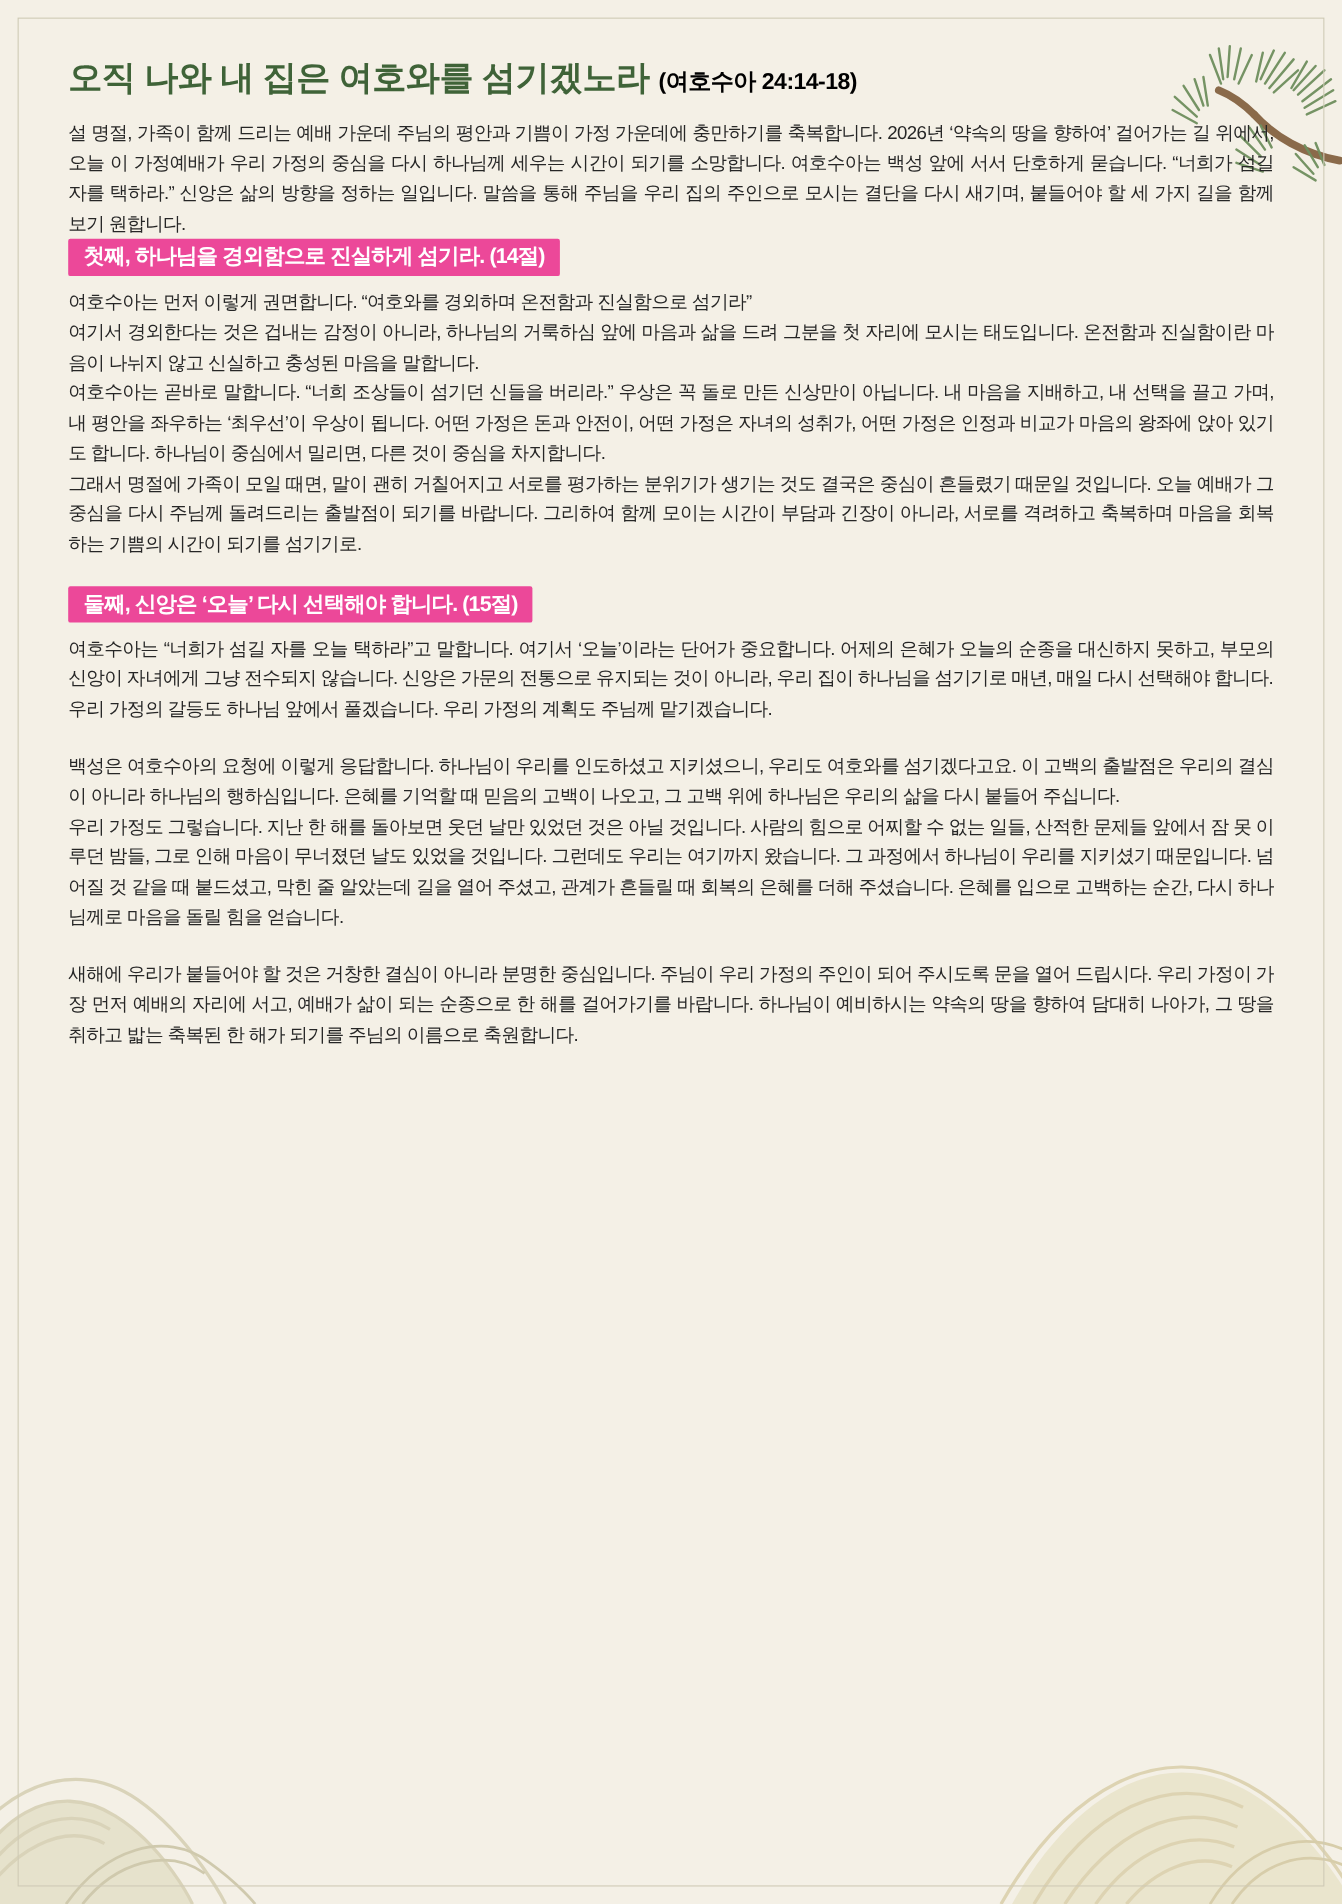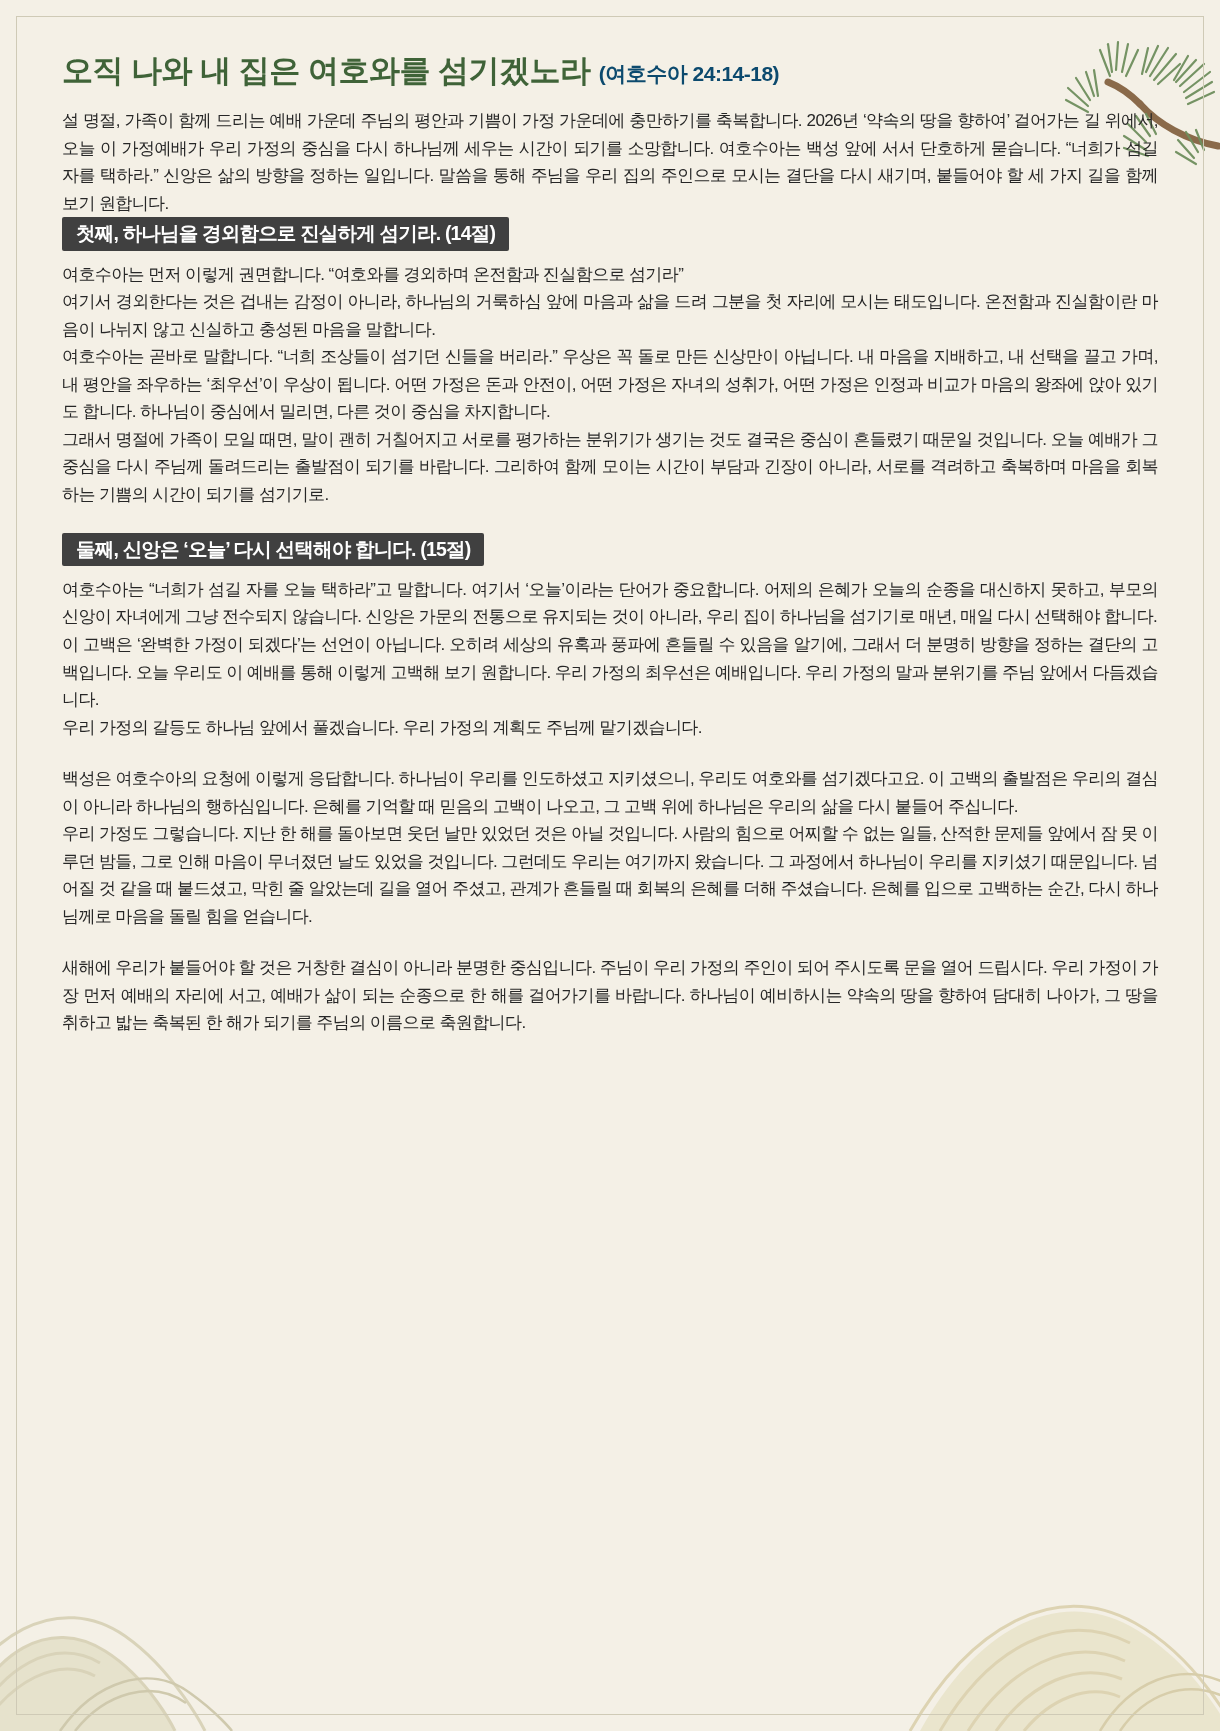--- a/index.html
+++ b/index.html
@@ -44,42 +44,42 @@
   h1.title {
     margin: 0 0 18px 0;
     font-size: 31px;
     font-weight: bold;
     color: #3f6338;
     letter-spacing: -0.5px;
     line-height: 1.2;
   }
   h1.title .ref {
     font-size: 21px;
-    color: #0c4a6e;
+    color: #000000;
     font-weight: bold;
     letter-spacing: -0.5px;
   }
 
   p.body {
     margin: 0;
     font-size: 17px;
     line-height: 1.62;
     color: #262626;
     letter-spacing: -0.6px;
     text-align: justify;
     text-justify: inter-character;
   }
 
   .intro { margin-bottom: 26px; }
 
   .section { margin-bottom: 24px; }
 
   .section-head {
     display: inline-block;
-    background: #404040;
+    background: #ec4899;
     color: #ffffff;
     font-size: 19.5px;
     font-weight: bold;
     letter-spacing: -0.8px;
     padding: 5px 14px 6px 14px;
     margin-bottom: 10px;
     border-radius: 2px;
     line-height: 1.15;
   }
 
@@ -186,21 +186,20 @@
     <div class="section-head">첫째, 하나님을 경외함으로 진실하게 섬기라. (14절)</div>
     <p class="body">여호수아는 먼저 이렇게 권면합니다. “여호와를 경외하며 온전함과 진실함으로 섬기라”</p>
     <p class="body">여기서 경외한다는 것은 겁내는 감정이 아니라, 하나님의 거룩하심 앞에 마음과 삶을 드려 그분을 첫 자리에 모시는 태도입니다. 온전함과 진실함이란 마음이 나뉘지 않고 신실하고 충성된 마음을 말합니다.</p>
     <p class="body">여호수아는 곧바로 말합니다. “너희 조상들이 섬기던 신들을 버리라.” 우상은 꼭 돌로 만든 신상만이 아닙니다. 내 마음을 지배하고, 내 선택을 끌고 가며, 내 평안을 좌우하는 ‘최우선’이 우상이 됩니다. 어떤 가정은 돈과 안전이, 어떤 가정은 자녀의 성취가, 어떤 가정은 인정과 비교가 마음의 왕좌에 앉아 있기도 합니다. 하나님이 중심에서 밀리면, 다른 것이 중심을 차지합니다.</p>
     <p class="body">그래서 명절에 가족이 모일 때면, 말이 괜히 거칠어지고 서로를 평가하는 분위기가 생기는 것도 결국은 중심이 흔들렸기 때문일 것입니다. 오늘 예배가 그 중심을 다시 주님께 돌려드리는 출발점이 되기를 바랍니다. 그리하여 함께 모이는 시간이 부담과 긴장이 아니라, 서로를 격려하고 축복하며 마음을 회복하는 기쁨의 시간이 되기를 섬기기로.</p>
   </div>
 
   <div class="section">
     <div class="section-head">둘째, 신앙은 ‘오늘’ 다시 선택해야 합니다. (15절)</div>
     <p class="body">여호수아는 “너희가 섬길 자를 오늘 택하라”고 말합니다. 여기서 ‘오늘’이라는 단어가 중요합니다. 어제의 은혜가 오늘의 순종을 대신하지 못하고, 부모의 신앙이 자녀에게 그냥 전수되지 않습니다. 신앙은 가문의 전통으로 유지되는 것이 아니라, 우리 집이 하나님을 섬기기로 매년, 매일 다시 선택해야 합니다.</p>
-    <p class="body">이 고백은 ‘완벽한 가정이 되겠다’는 선언이 아닙니다. 오히려 세상의 유혹과 풍파에 흔들릴 수 있음을 알기에, 그래서 더 분명히 방향을 정하는 결단의 고백입니다. 오늘 우리도 이 예배를 통해 이렇게 고백해 보기 원합니다. 우리 가정의 최우선은 예배입니다. 우리 가정의 말과 분위기를 주님 앞에서 다듬겠습니다.</p>
     <p class="body">우리 가정의 갈등도 하나님 앞에서 풀겠습니다. 우리 가정의 계획도 주님께 맡기겠습니다.</p>
   </div>
 
   <div class="section">
     <p class="body">백성은 여호수아의 요청에 이렇게 응답합니다. 하나님이 우리를 인도하셨고 지키셨으니, 우리도 여호와를 섬기겠다고요. 이 고백의 출발점은 우리의 결심이 아니라 하나님의 행하심입니다. 은혜를 기억할 때 믿음의 고백이 나오고, 그 고백 위에 하나님은 우리의 삶을 다시 붙들어 주십니다.</p>
     <p class="body">우리 가정도 그렇습니다. 지난 한 해를 돌아보면 웃던 날만 있었던 것은 아닐 것입니다. 사람의 힘으로 어찌할 수 없는 일들, 산적한 문제들 앞에서 잠 못 이루던 밤들, 그로 인해 마음이 무너졌던 날도 있었을 것입니다. 그런데도 우리는 여기까지 왔습니다. 그 과정에서 하나님이 우리를 지키셨기 때문입니다. 넘어질 것 같을 때 붙드셨고, 막힌 줄 알았는데 길을 열어 주셨고, 관계가 흔들릴 때 회복의 은혜를 더해 주셨습니다. 은혜를 입으로 고백하는 순간, 다시 하나님께로 마음을 돌릴 힘을 얻습니다.</p>
   </div>
 
   <p class="body closing">새해에 우리가 붙들어야 할 것은 거창한 결심이 아니라 분명한 중심입니다. 주님이 우리 가정의 주인이 되어 주시도록 문을 열어 드립시다. 우리 가정이 가장 먼저 예배의 자리에 서고, 예배가 삶이 되는 순종으로 한 해를 걸어가기를 바랍니다. 하나님이 예비하시는 약속의 땅을 향하여 담대히 나아가, 그 땅을 취하고 밟는 축복된 한 해가 되기를 주님의 이름으로 축원합니다.</p>
 

